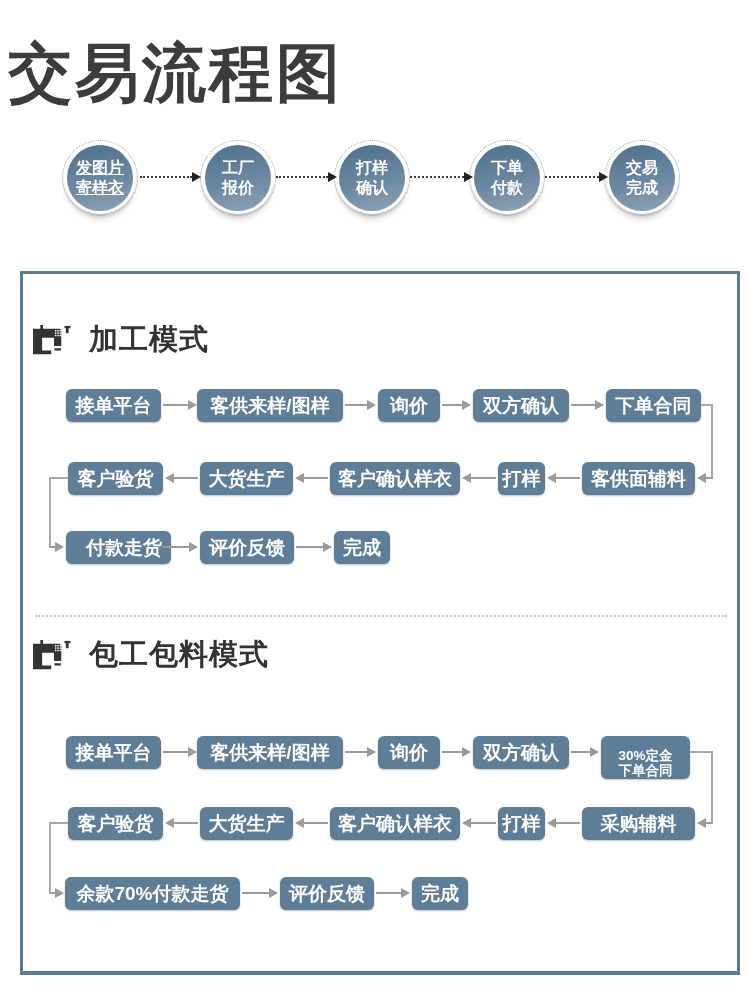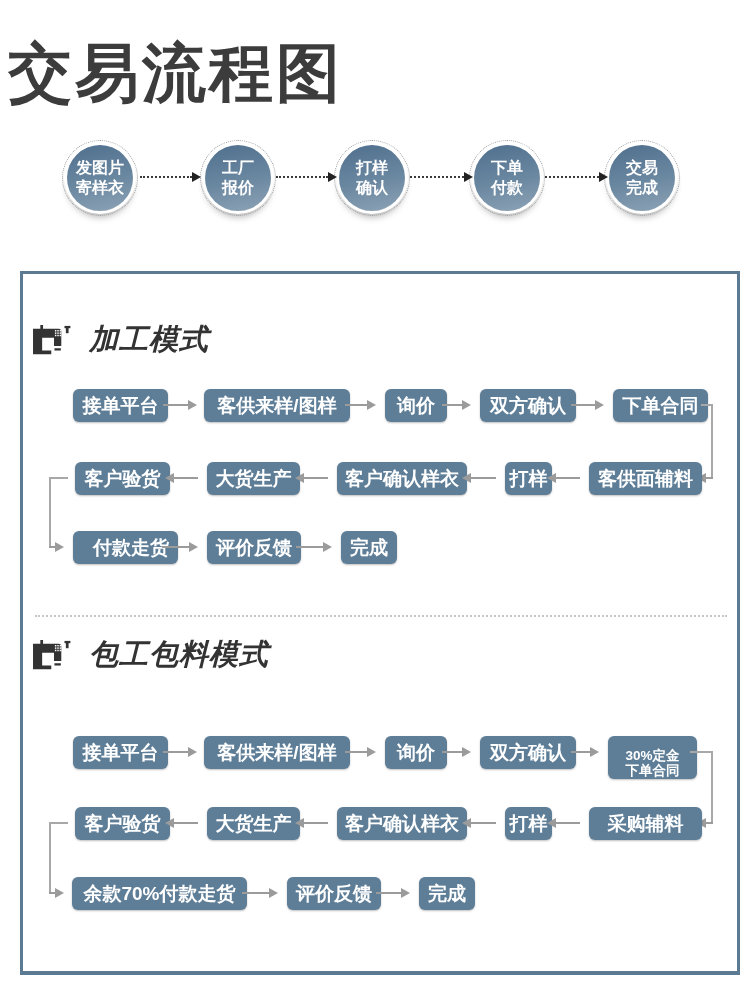--- a/index.html
+++ b/index.html
@@ -26,28 +26,28 @@
   .dotarrow { position:absolute; top:176px; border-top:2px dotted #3a3a3a; }
   .dotarrow::after {
     content:""; position:absolute; right:-9px; top:-6px; width:0; height:0;
     border-left:9px solid #222; border-top:5px solid transparent; border-bottom:5px solid transparent;
   }
   
   .frame {
     position:absolute; left:20px; top:271px; width:714px; height:697px;
     border:3px solid #5c7a92; border-bottom-width:4px; background:#fff;
   }
-  .sec-head { position:absolute; display:flex; align-items:center; gap:14px;font-style:italic; }
+  .sec-head { position:absolute; display:flex; align-items:center; gap:14px; }
   .sec-head .txt { font-size:29px; font-weight:bold; color:#333; letter-spacing:1px; }
   .sep { position:absolute; left:35px; top:615px; width:692px; border-top:2px dotted #c6c6c6; }
   
   .fbox {
     position:absolute; height:33px; line-height:33px; text-align:center;
     background:#5e7e98; color:#fff; font-size:19px; font-weight:bold;
-    border-radius:6px; box-shadow:0 1px 2px rgba(0,0,0,0.25); white-space:nowrap;margin-left:7px;
+    border-radius:6px; box-shadow:0 1px 2px rgba(0,0,0,0.25); white-space:nowrap;
   }
   .fbox.two-line { line-height:15px; font-size:13.5px; height:31px; padding-top:12px; box-sizing:content-box; }
   .fbox.two-line span { display:block; }
   
   .ar { position:absolute; height:0; border-top:2px solid #9b9b9b; }
   .ar.r::after {
     content:""; position:absolute; right:-8px; top:-6px; width:0; height:0;
     border-left:9px solid #9b9b9b; border-top:5px solid transparent; border-bottom:5px solid transparent;
   }
   .ar.l::before {
@@ -57,21 +57,21 @@
   .hline { position:absolute; height:0; border-top:2px solid #a8a8a8; }
   .vline { position:absolute; width:0; border-left:2px solid #a8a8a8; }
 </style>
 </head>
 <body>
 
 <div class="page">
 
   <div class="title">交易流程图</div>
 
-  <div class="circle" style="left:67px;">
+  <div class="circle" style="left:67px;text-decoration:underline;">
     <span>发图片</span>
     <span>寄样衣</span>
   </div>
   <div class="circle" style="left:205px;text-align:center;">
     <span>工厂</span>
     <span>报价</span>
   </div>
   <div class="circle" style="left:339px;">
     <span>打样</span>
     <span>确认</span>

